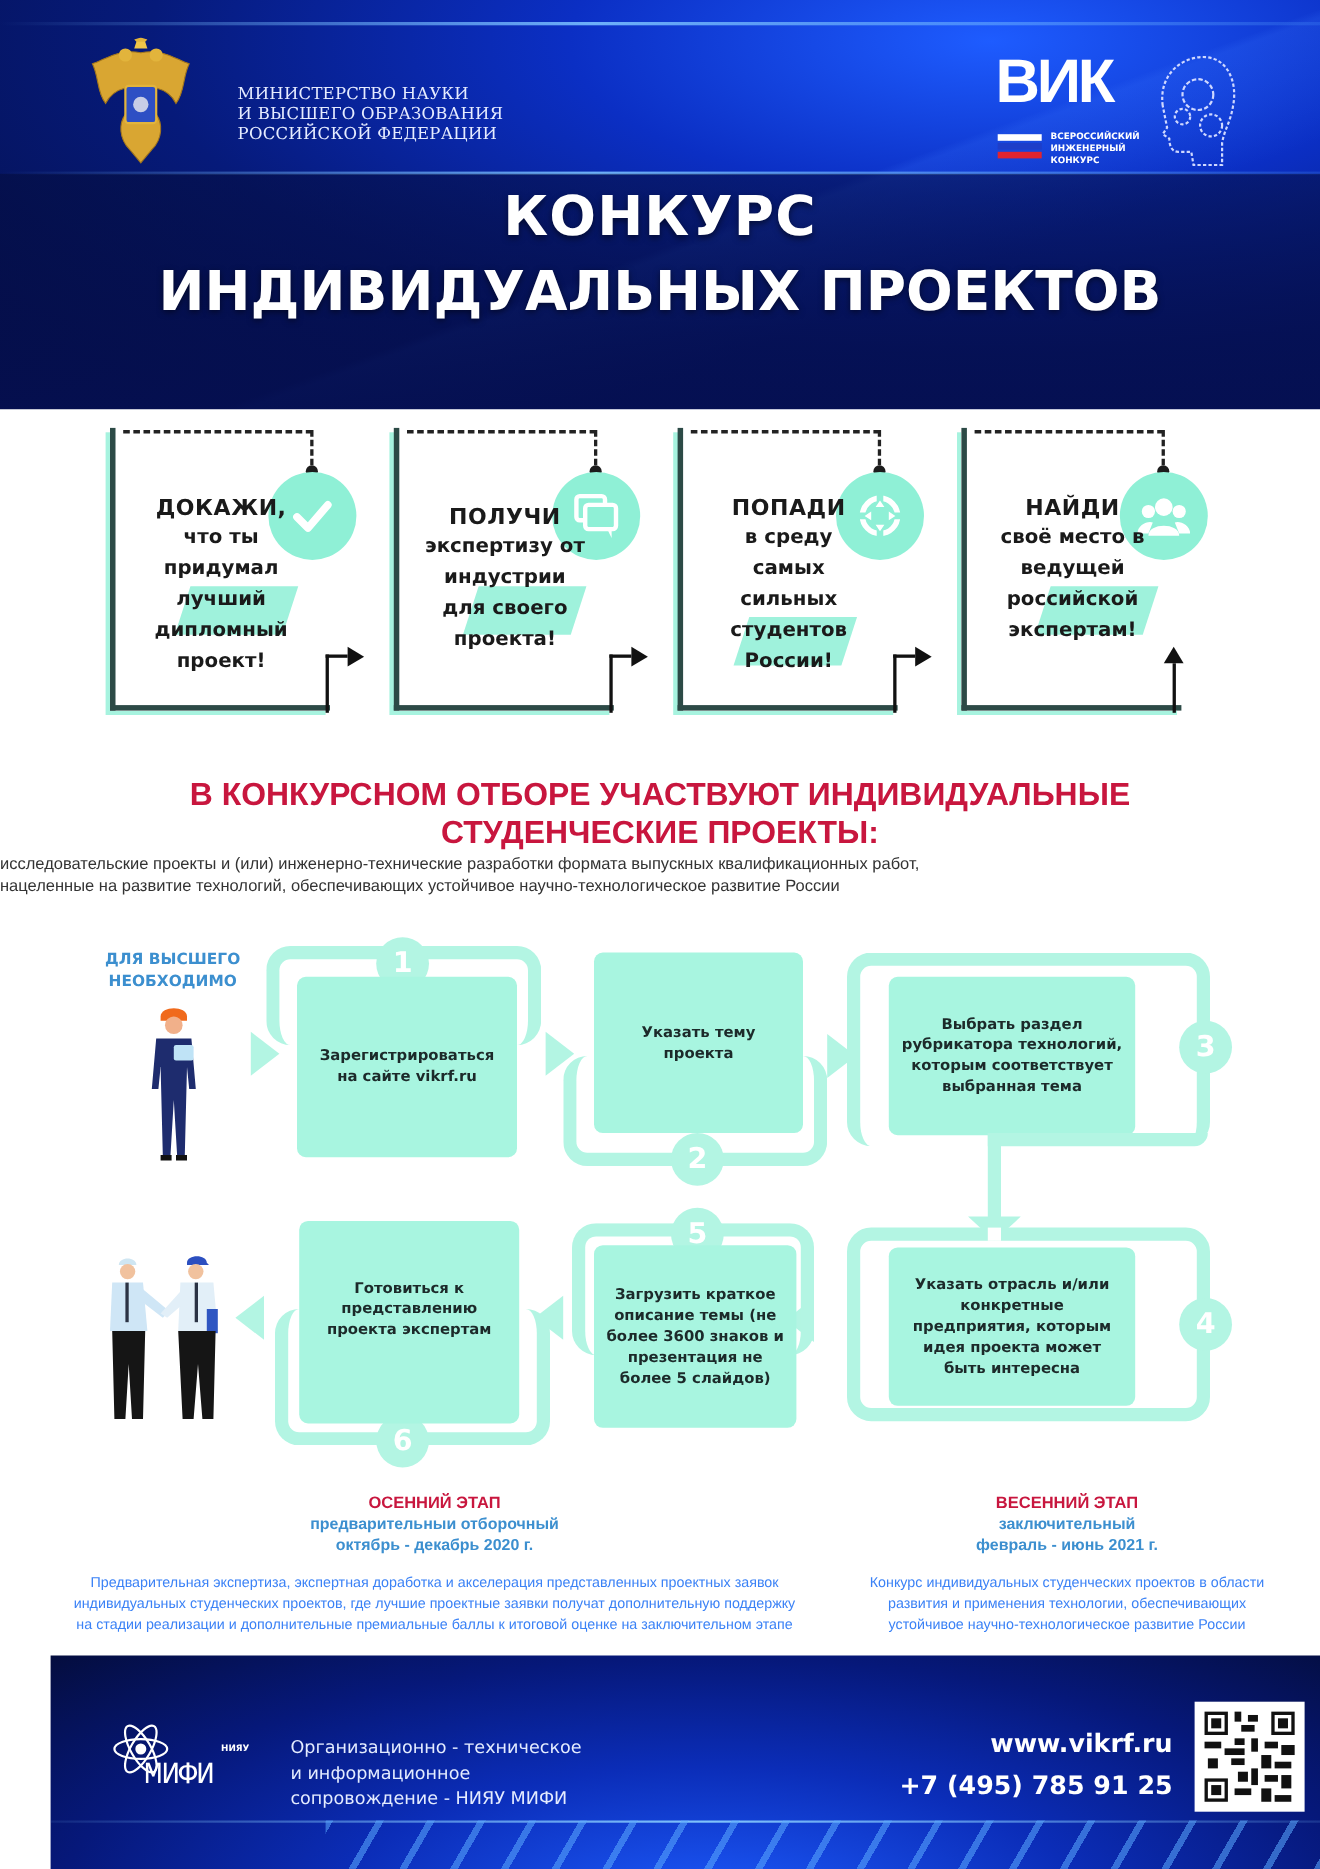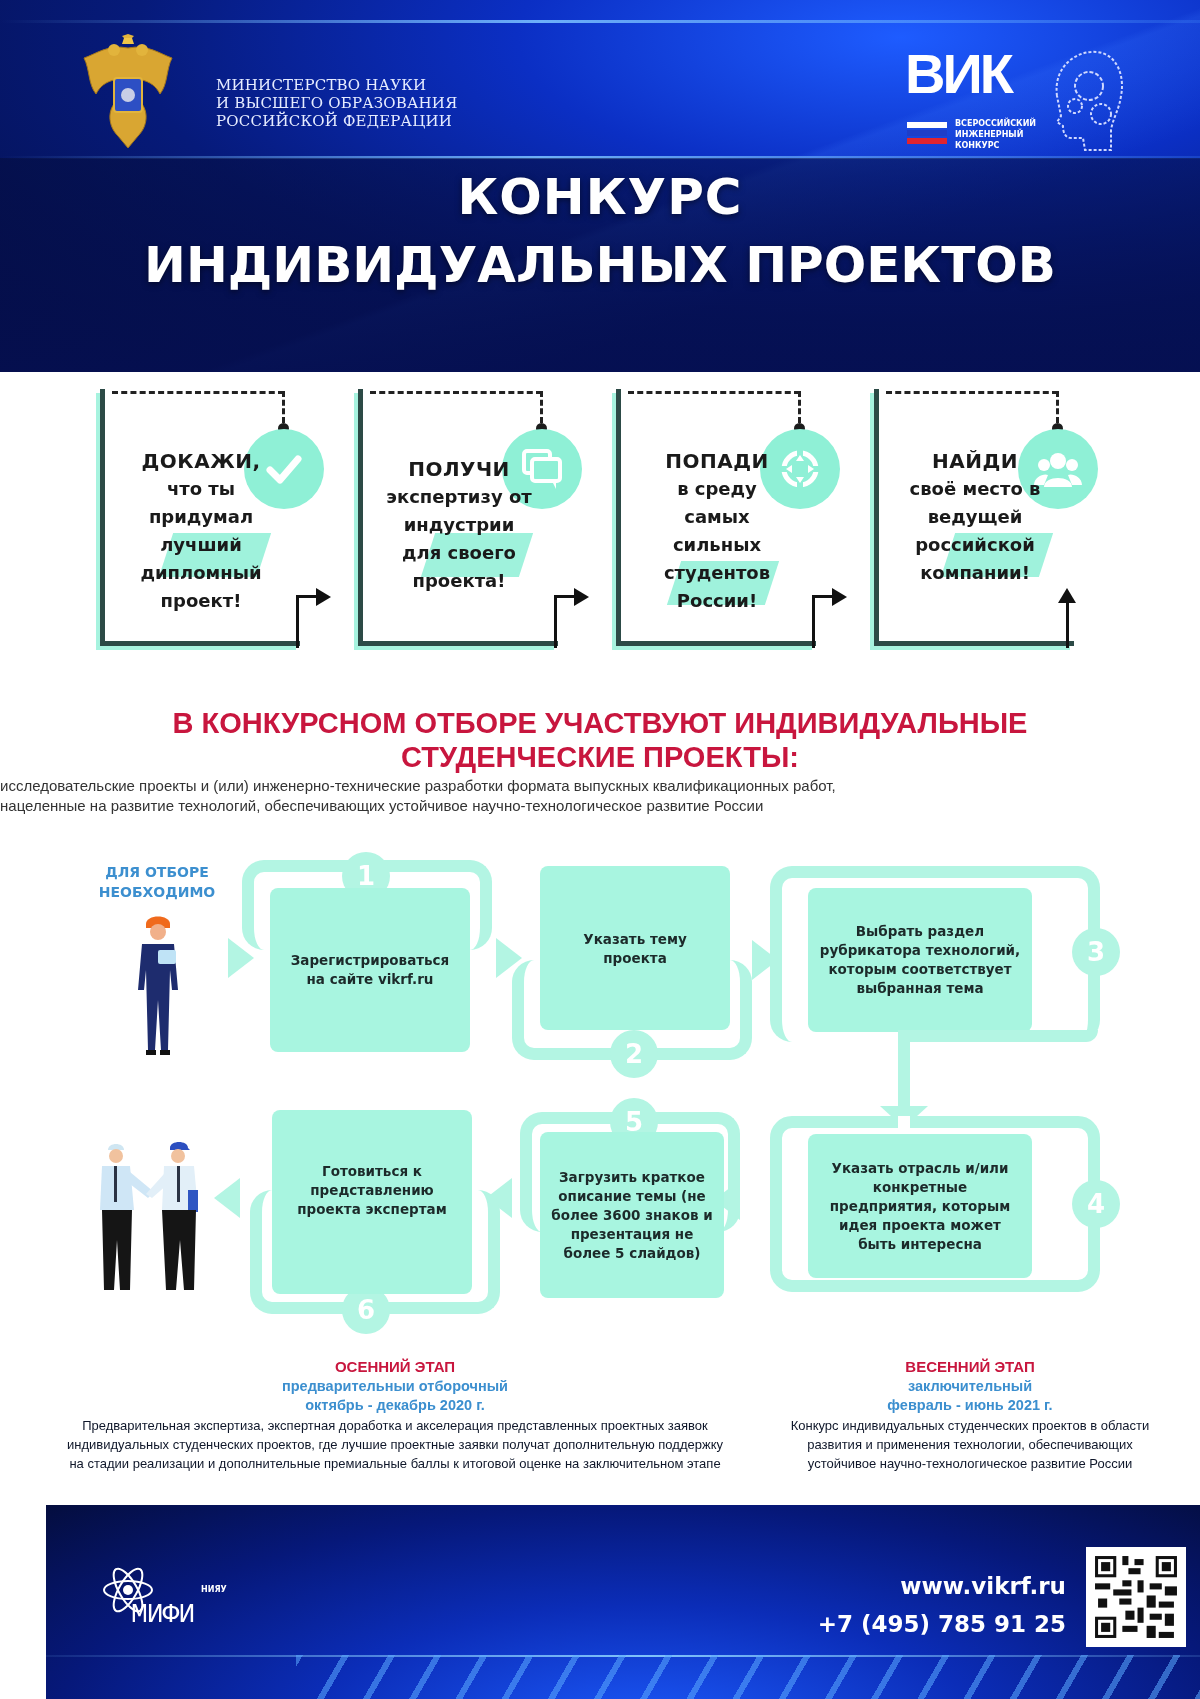--- a/index.html
+++ b/index.html
@@ -53,21 +53,21 @@
   .num { position: absolute; width: 48px; height: 48px; border-radius: 50%; background: #b3f5e3; color: #fff; font-size: 26px; font-weight: 700; text-align: center; line-height: 48px; }
   .tri-r { position: absolute; width: 0; height: 0; border-top: 20px solid transparent; border-bottom: 20px solid transparent; border-left: 26px solid #b3f5e3; }
   .tri-l { position: absolute; width: 0; height: 0; border-top: 20px solid transparent; border-bottom: 20px solid transparent; border-right: 26px solid #b3f5e3; }
   .tri-d { position: absolute; width: 0; height: 0; border-left: 24px solid transparent; border-right: 24px solid transparent; border-top: 22px solid #b3f5e3; }
   .bar { position: absolute; background: #b3f5e3; }
 
   
   .stage { position: absolute; text-align: center; font-family: "Liberation Sans", sans-serif; }
   .stage .s-title { color: #c8163e; font-weight: 700; font-size: 15px; line-height: 20px; }
   .stage .s-sub { color: #3c8fcf; font-weight: 700; font-size: 14.5px; line-height: 19px; }
-  .stage .s-desc { color: #0f172a; font-size: 13px; line-height: 19px; margin-top: 1px; }
+  .stage .s-desc { color: #3b82f6; font-size: 13px; line-height: 19px; margin-top: 14px; }
 
   
   .footer { position: absolute; left: 0; top: 1505px; width: 1200px; height: 232px; background: radial-gradient(ellipse at 50% 100%, #1d5cff 0%, #0b2db8 40%, #06187a 70%, #040d3e 100%); overflow: hidden; margin-left: 46px; }
   .footer .stripes { position: absolute; left: 250px; top: 150px; width: 950px; height: 44px; background: repeating-linear-gradient(120deg, rgba(90,170,255,0.55) 0 6px, rgba(0,0,0,0) 6px 40px); }
   .footer .hline { position: absolute; left: 0; top: 150px; width: 1200px; height: 2px; background: linear-gradient(90deg, rgba(120,190,255,0.1), rgba(140,210,255,0.9), rgba(120,190,255,0.1)); }
   .mephi-logo { position: absolute; left: 55px; top: 60px; width: 135px; height: 70px; }
   .mephi-atom { position: absolute; left: 0; top: 2px; width: 54px; height: 46px; }
   .mephi-small { position: absolute; left: 100px; top: 20px; color: #fff; font-size: 8px; font-weight: 700; }
   .mephi-big { position: absolute; left: 30px; top: 34px; color: #fff; font-size: 28px; letter-spacing: -1px; font-family: Liberation Mono, monospace; }
   .support { position: absolute; left: 218px; top: 72px; color: #e4ecff; font-size: 16px; line-height: 23px; }
@@ -208,37 +208,37 @@
         <path d="M10 42 C10 30 38 30 38 42 Z" fill="#fff"></path>
         <path d="M0 40 C0 32 10 28 14 30 L10 40 Z M48 40 C48 32 38 28 34 30 L38 40 Z" fill="#fff"></path>
       </svg>
   </div>
   <div class="hl" style="left:78px;top:148px"></div>
   <div class="text">
     <div class="lead">НАЙДИ</div>
     <div>своё место в</div>
     <div>ведущей</div>
     <div style="position:relative">российской</div>
-    <div>компании!</div>
+    <div>экспертам!</div>
   </div>
   <div class="hook-up"></div>
   <div class="arrow-up"></div>
 </div>
 
 <div class="sec-title">
   <div>В КОНКУРСНОМ ОТБОРЕ УЧАСТВУЮТ ИНДИВИДУАЛЬНЫЕ</div>
   <div>СТУДЕНЧЕСКИЕ ПРОЕКТЫ:</div>
 </div>
 <div class="sec-desc">
   <div>исследовательские проекты и (или) инженерно-технические разработки формата выпускных квалификационных работ,</div>
   <div>нацеленные на развитие технологий, обеспечивающих устойчивое научно-технологическое развитие России</div>
 </div>
 
 <div class="need-label">
-  <div>ДЛЯ ОТБОРЕ</div>
+  <div>ДЛЯ ВЫСШЕГО</div>
   <div>НЕОБХОДИМО</div>
 </div>
 
 <svg style="position:absolute;left:128px;top:910px" width="60" height="150" viewBox="0 0 60 150">
   <path d="M18 14 C18 4 42 4 42 14 L42 18 L18 18 Z" fill="#f06a1c"></path>
   <circle cx="30" cy="22" r="8" fill="#f1b08a"></circle>
   <path d="M14 34 L46 34 L50 80 L44 80 L42 60 L18 60 L16 80 L10 80 Z" fill="#1e2c6e"></path>
   <rect x="30" y="40" width="18" height="14" rx="2" fill="#bfe3f6"></rect>
   <path d="M18 60 L42 60 L40 140 L33 140 L30 90 L27 140 L20 140 Z" fill="#1e2c6e"></path>
   <rect x="18" y="140" width="10" height="5" fill="#111"></rect>
@@ -313,20 +313,25 @@
   <div class="stripes"></div>
   <div class="mephi-logo">
     <svg class="mephi-atom" viewBox="0 0 54 46">
       <ellipse cx="27" cy="23" rx="24" ry="9" fill="none" stroke="#fff" stroke-width="2"></ellipse>
       <ellipse cx="27" cy="23" rx="24" ry="9" fill="none" stroke="#fff" stroke-width="2" transform="rotate(60 27 23)"></ellipse>
       <ellipse cx="27" cy="23" rx="24" ry="9" fill="none" stroke="#fff" stroke-width="2" transform="rotate(-60 27 23)"></ellipse>
       <circle cx="27" cy="23" r="5" fill="#fff"></circle>
     </svg>
     <div class="mephi-small">НИЯУ</div>
     <div class="mephi-big">МИФИ</div>
+  </div>
+  <div class="support">
+    <div>Организационно - техническое</div>
+    <div>и информационное</div>
+    <div>сопровождение - НИЯУ МИФИ</div>
   </div>
   <div class="site">www.vikrf.ru</div>
   <div class="phone">+7 (495) 785 91 25</div>
   <svg class="qr" viewBox="0 0 29 29">
     <rect x="0" y="0" width="29" height="29" fill="#fff"></rect>
     <g fill="#111">
       <rect x="1" y="1" width="7" height="7"></rect>
         <rect x="2" y="2" width="5" height="5" fill="#fff"></rect>
         <rect x="3" y="3" width="3" height="3"></rect>
       <rect x="21" y="1" width="7" height="7"></rect>

